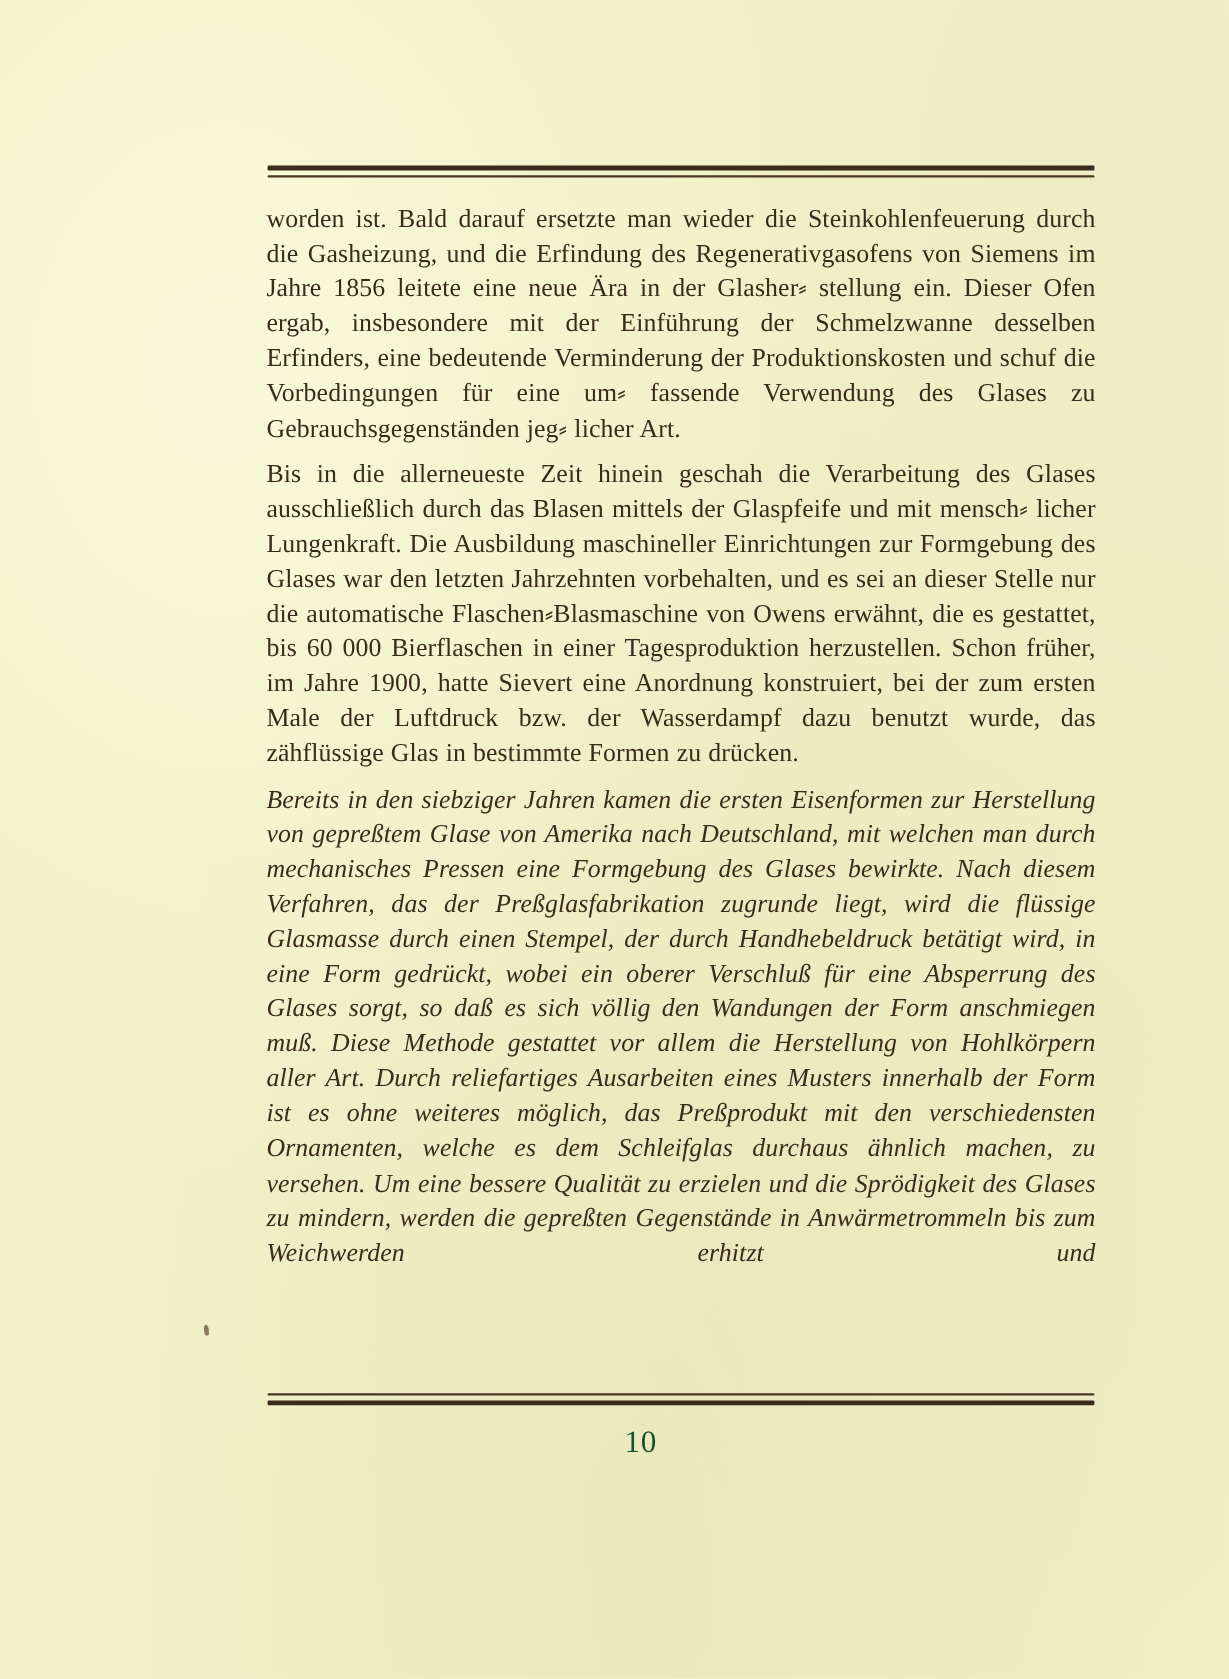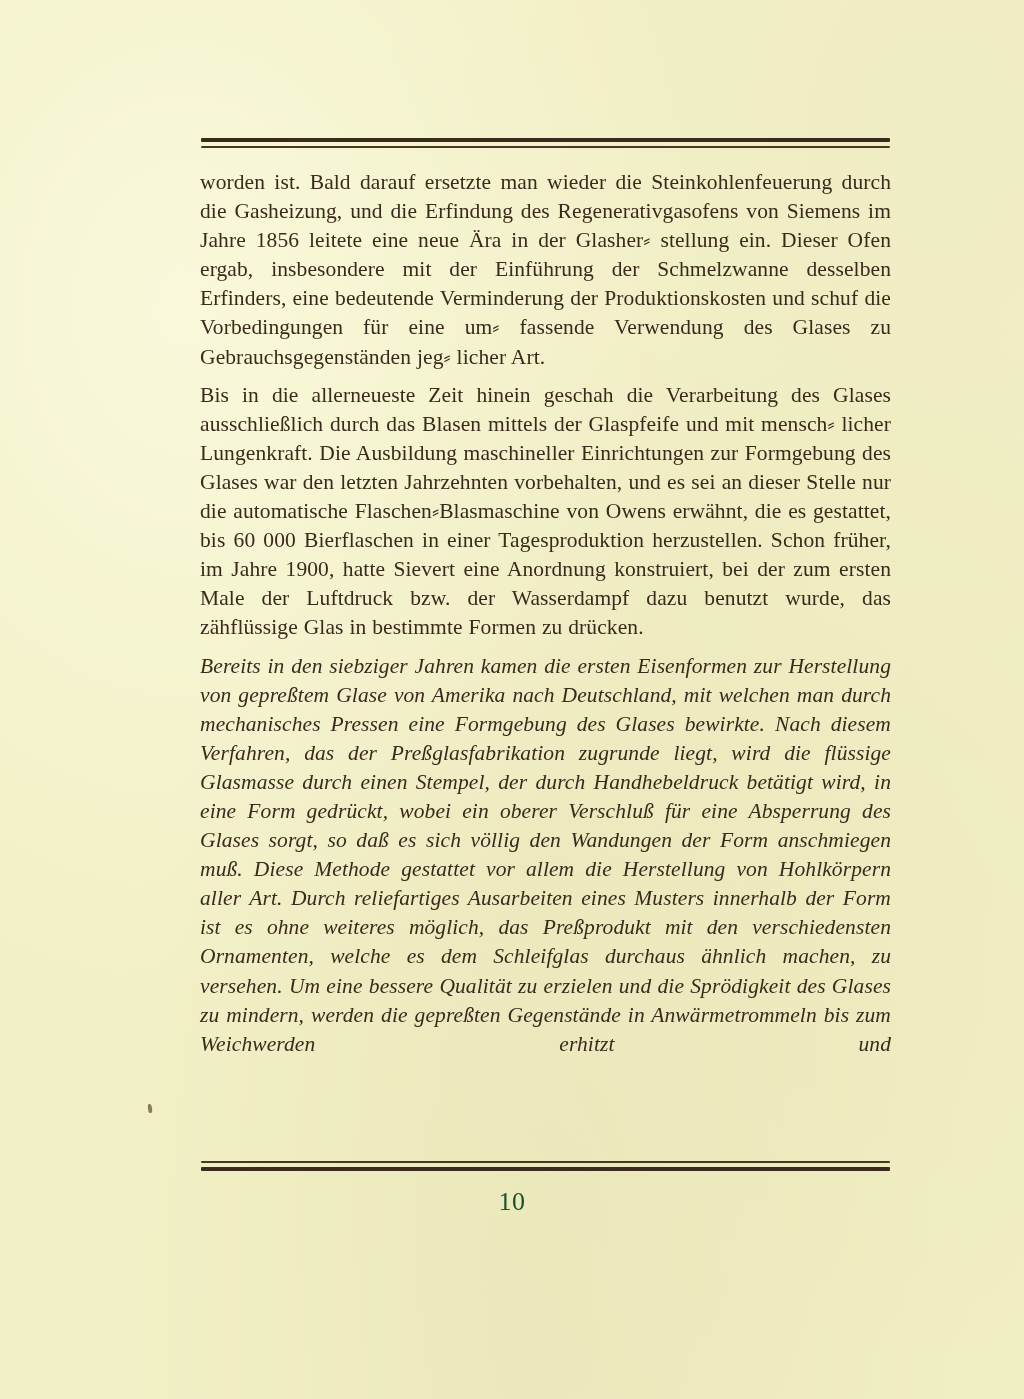--- a/index.html
+++ b/index.html
@@ -27,20 +27,21 @@
       radial-gradient(ellipse at 78% 70%, rgba(233,228,183,0.45) 0%, rgba(233,228,183,0) 52%),
       radial-gradient(ellipse at 52% 96%, rgba(226,221,176,0.40) 0%, rgba(226,221,176,0) 58%),
       radial-gradient(ellipse at 92% 10%, rgba(236,232,192,0.40) 0%, rgba(236,232,192,0) 45%);
     z-index: 0;
   }
 
   .page {
     position: absolute;
     inset: 0;
     z-index: 1;
+    margin-left: 22px;
   }
 
   
   .rule {
     position: absolute;
     left: 201px;
     width: 689px;
   }
   .rule .line-thick {
     height: 4px;

